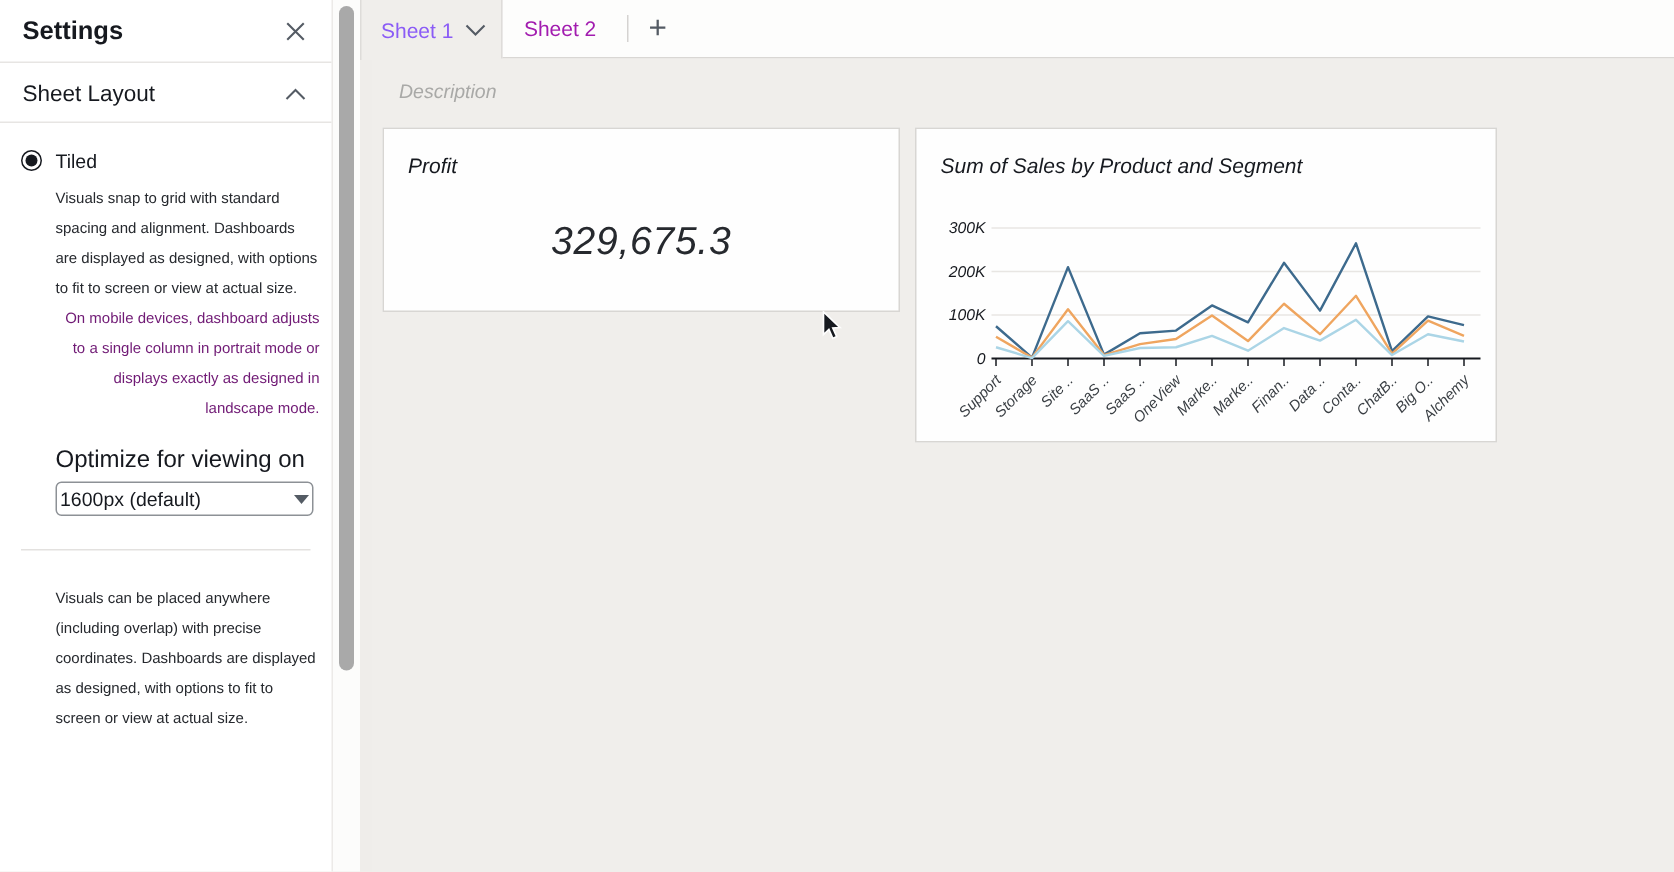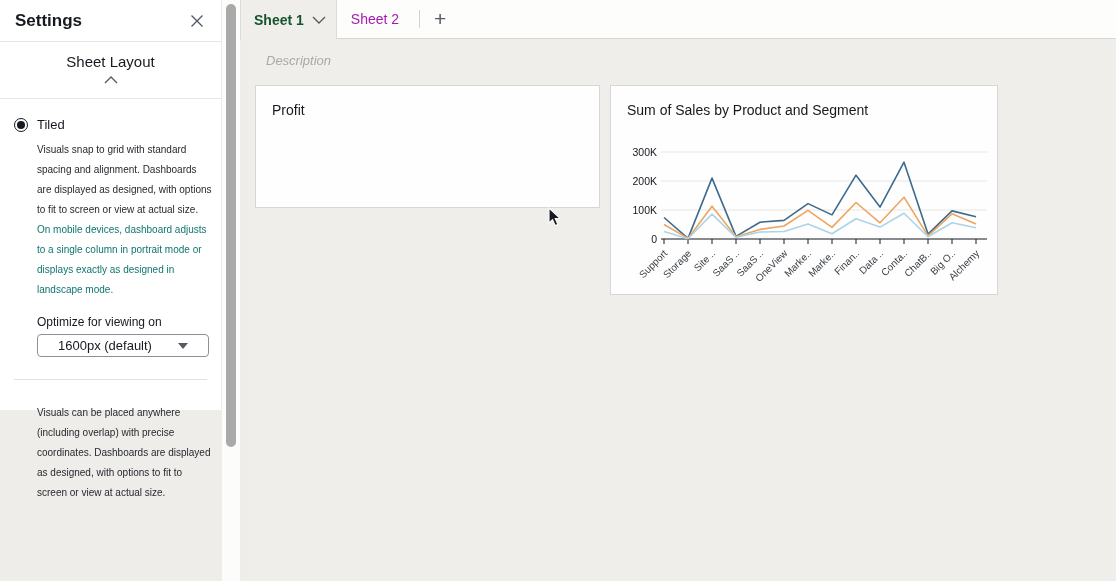--- a/index.html
+++ b/index.html
@@ -1,71 +1,71 @@
 <!DOCTYPE html>
 <html><head>
 <meta charset="utf-8">
 <style>
   * { margin:0; padding:0; box-sizing:border-box; }
   html,body { width:1116px; height:581px; overflow:hidden;
     font-family:"Liberation Sans", sans-serif; background:#efedea; color:#16191f; }
 
   
-  .sidebar { position:absolute; left:0; top:0; width:222px; height:410px;
+  .sidebar { position:absolute; left:0; top:0; width:222px; height:581px;
     background:#ffffff; border-right:1px solid #eceae8; }
   .sb-header { display:flex; align-items:center; justify-content:space-between;
     padding:11px 15px 10px 15px; border-bottom:1px solid #e7e5e3; }
   .sb-title { font-size:17px; font-weight:700; color:#16191f; }
   .icon-btn { width:18px; height:18px; display:flex; align-items:center; justify-content:center; cursor:pointer; }
   .sb-section { display:flex; align-items:center; justify-content:space-between;
-    padding:11px 15px 10px 15px; border-bottom:1px solid #e7e5e3;flex-direction:column; }
+    padding:11px 15px 10px 15px; border-bottom:1px solid #e7e5e3; }
   .sb-section-title { font-size:15px; color:#16191f; }
   .sb-body { padding:18px 14px 0 14px; }
-  .radio-row { display:flex; align-items:center; }
+  .radio-row { display:flex; align-items:flex-start; }
   .radio { width:14px; height:14px; border-radius:50%; border:1px solid #16191f;
     position:relative; flex:0 0 auto; }
   .radio.checked::after { content:""; position:absolute; left:2px; top:2px;
     width:8px; height:8px; border-radius:50%; background:#16191f; }
   .radio.unchecked { border-color:#687078; }
   .radio-label { font-size:13px; margin-left:9px; color:#16191f; }
   .radio-desc { margin:8px 0 0 23px; width:176px; font-size:10px; line-height:20px; color:#26292e; }
-  .radio-desc.muted { margin-top:0; color:#0f766e; }
+  .radio-desc.muted { margin-top:0; color:#701a75;text-align:right; }
   .opt-block { margin:15px 0 0 23px; }
-  .opt-label { font-size:12px; color:#16191f; margin-bottom:5px; }
+  .opt-label { font-size:16px; color:#16191f; margin-bottom:5px; }
   .select { width:172px; height:23px; border:1px solid #8d9196; border-radius:4px;
     background:#fff; display:flex; align-items:center; justify-content:space-between;
-    padding:0 20px; cursor:pointer; }
+    padding:0 2px; cursor:pointer; }
   .select-value { font-size:13px; color:#16191f; }
   .caret-down { width:0; height:0; border-left:5px solid transparent;
     border-right:5px solid transparent; border-top:6px solid #545b64; }
   .sb-divider { border-top:1px solid #e3e1df; margin:22px 0 0 0; }
   .ff-block { margin-top:23px; }
 
   
   .sb-scroll { position:absolute; left:222px; top:0; width:18px; height:581px; background:#fcfcfb; }
   .sb-thumb { position:absolute; left:4px; top:4px; width:10px; height:443px;
     border-radius:5px; background:#a9a9a9; }
 
   
   .tabbar { position:absolute; left:240px; top:0; width:876px; height:39px;
     background:#fdfdfc; border-bottom:1px solid #d9d7d4; display:flex; align-items:stretch; }
   .tab { display:flex; align-items:center; font-size:14px; cursor:pointer; }
   .tab.active { background:#f0eeeb; border-left:1px solid #dedcd9; border-right:1px solid #dedcd9;
-    padding:0 10px 0 13px; height:40px; font-weight:700; color:#14532d; }
+    padding:0 10px 0 13px; height:40px; font-weight:400; color:#8b5cf6; }
   .tab.active .tab-chevron { margin-left:8px; }
   .tab.inactive { padding:0 14px; color:#a21caf; }
   .tab-sep { width:1px; height:18px; background:#d5d3d1; align-self:center; margin:0 6px; }
   .tab-add { display:flex; align-items:center; justify-content:center; width:28px;
     font-size:21px; font-weight:400; color:#545b64; cursor:pointer; }
 
   
   .canvas { position:absolute; left:248px; top:39px; width:931px; height:542px; background:#f0eeeb; }
   .desc-placeholder { position:absolute; left:18px; top:14px; font-size:13px;
     font-style:italic; color:#a9a9a7; }
-  .card { position:absolute; background:#fefefe; border:1px solid #d8d6d3; }
+  .card { position:absolute; background:#fefefe; border:1px solid #d8d6d3;font-style:italic; }
   .kpi-card { left:7px; top:46px; width:345px; height:123px; }
   .card-title { position:absolute; left:16px; top:16px; font-size:14px; color:#16191f; }
   .kpi-value { position:absolute; left:0; right:0; top:59px; text-align:center;
     font-size:26px; color:#26292e; letter-spacing:0.5px; }
   .chart-card { left:362px; top:46px; width:388px; height:210px;padding-left:48px; }
   .chart-svg { position:absolute; left:0; top:45px; }
 
   
   .cursor { position:absolute; left:300px; top:168px; width:14px; height:20px; pointer-events:none; }
 </style>
@@ -133,20 +133,21 @@
   </div>
   <div class="tab-sep"></div>
   <div class="tab-add">+</div>
 </div>
 
 <div class="canvas">
   <span class="desc-placeholder">Description</span>
 
   <div class="card kpi-card">
     <div class="card-title">Profit</div>
+    <div class="kpi-value">329,675.3</div>
   </div>
 
   <div class="card chart-card">
     <div class="card-title">Sum of Sales by Product and Segment</div>
     <svg class="chart-svg" width="386" height="163" viewBox="0 0 386 163">
         <line x1="50" y1="21" x2="376" y2="21" stroke="#e8e6e3" stroke-width="1"></line>
         <text x="46" y="24.5" text-anchor="end" font-size="10.5" fill="#16191f" font-family="Liberation Sans, sans-serif">300K</text>
         <line x1="50" y1="50" x2="376" y2="50" stroke="#e8e6e3" stroke-width="1"></line>
         <text x="46" y="53.5" text-anchor="end" font-size="10.5" fill="#16191f" font-family="Liberation Sans, sans-serif">200K</text>
         <line x1="50" y1="79" x2="376" y2="79" stroke="#e8e6e3" stroke-width="1"></line>

